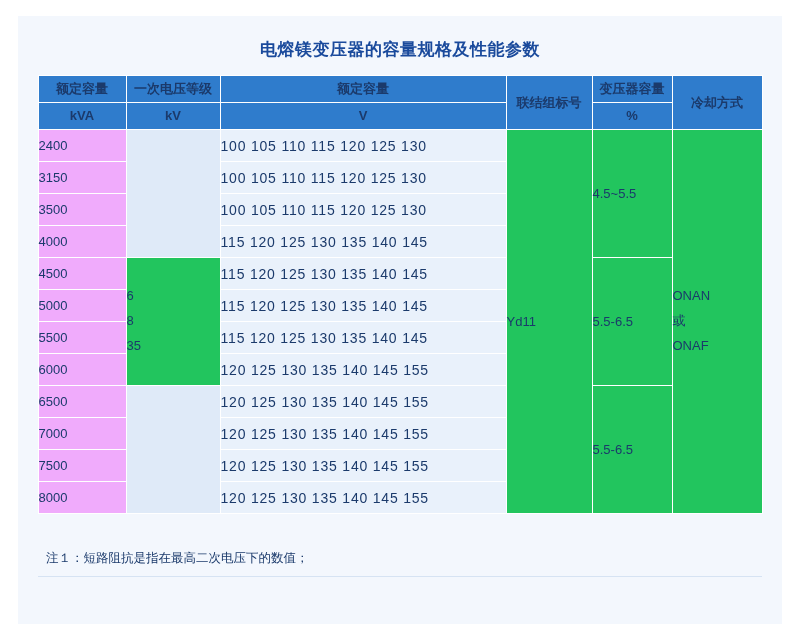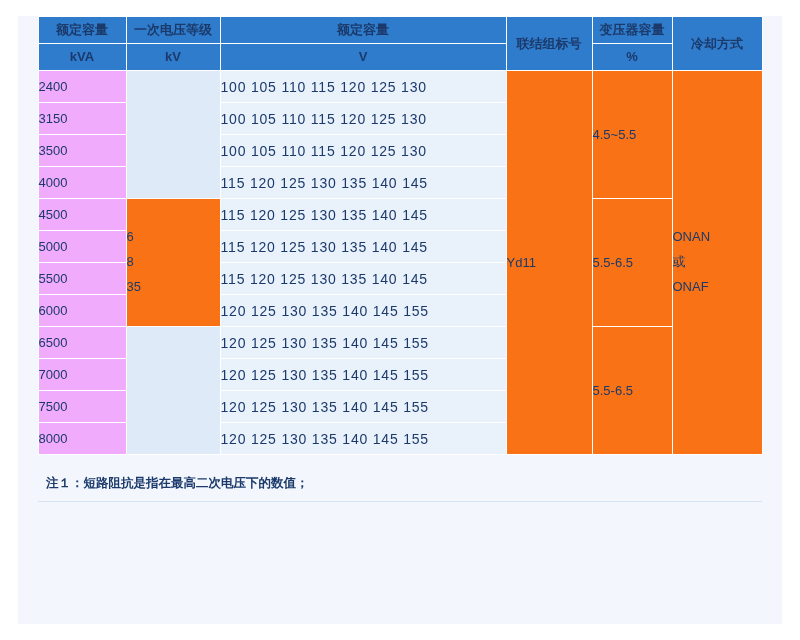--- a/index.html
+++ b/index.html
@@ -71,53 +71,53 @@
   tbody td.cap {
     background: #f0abfc;
     font-size: 13px;
   }
   tbody td.volt {
     background: #e9f1fb;
     font-size: 14px;
     letter-spacing: 0.8px;
   }
   tbody td.merged {
-    background: #f97316;
+    background: #22c55e;
     font-size: 13px;
   }
   tbody td.blank {
     background: #dfeaf8;
   }
   .stackline {
     line-height: 1.9;
   }
   .notes {
-    margin: 0 auto;
+    margin: 16px auto;
     width: 724px;
     padding-top: 10px;
     font-size: 12.5px;
     color: #1b3a6b;
-    font-weight: bold;
   }
   .note {
     height: 36px;
     line-height: 36px;
     border-bottom: 1px solid #d6e3f3;
     padding-left: 8px;
   }
   .note:last-child {
     border-bottom: 1px solid #d6e3f3;
   }
 </style>
 </head>
 <body>
 
 <div class="page">
   <div class="card">
 
+    <div class="title">电熔镁变压器的容量规格及性能参数</div>
 
     <table class="spec">
       <colgroup>
         <col style="width:88px">
         <col style="width:94px">
         <col style="width:286px">
         <col style="width:86px">
         <col style="width:80px">
         <col style="width:90px">
       </colgroup>

